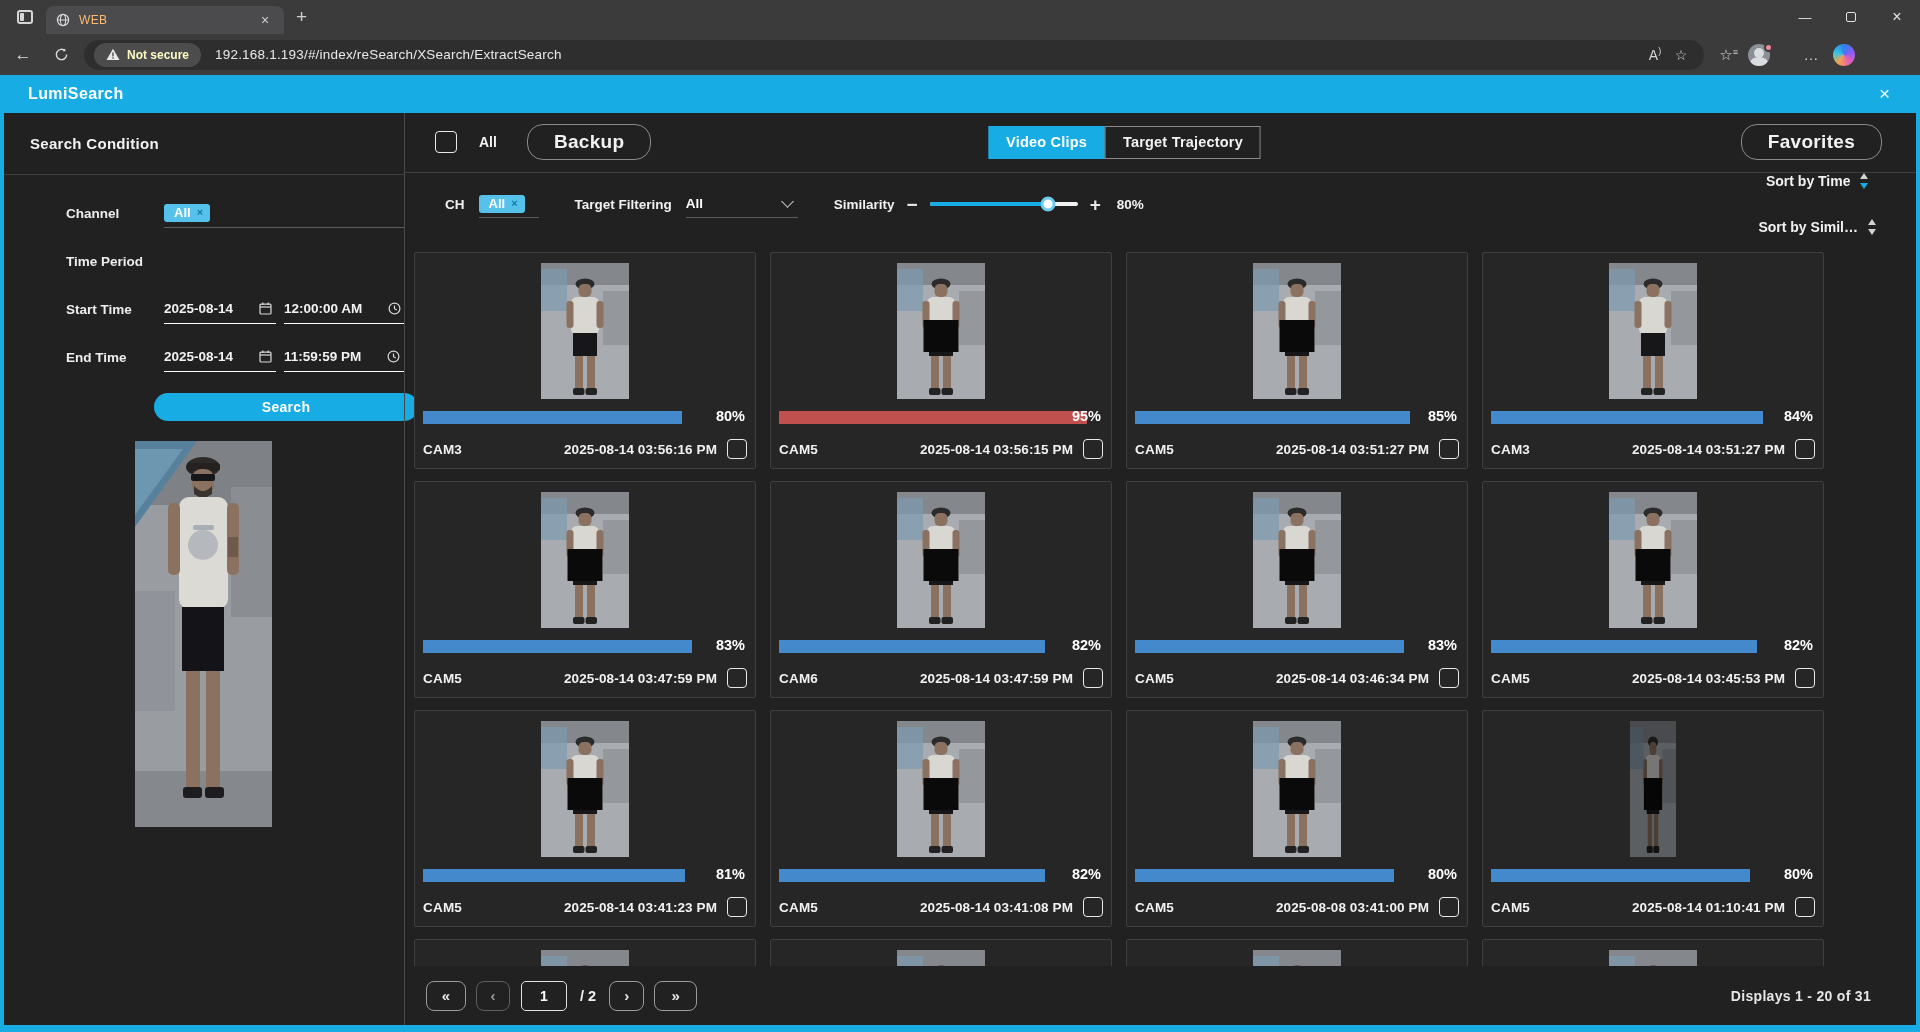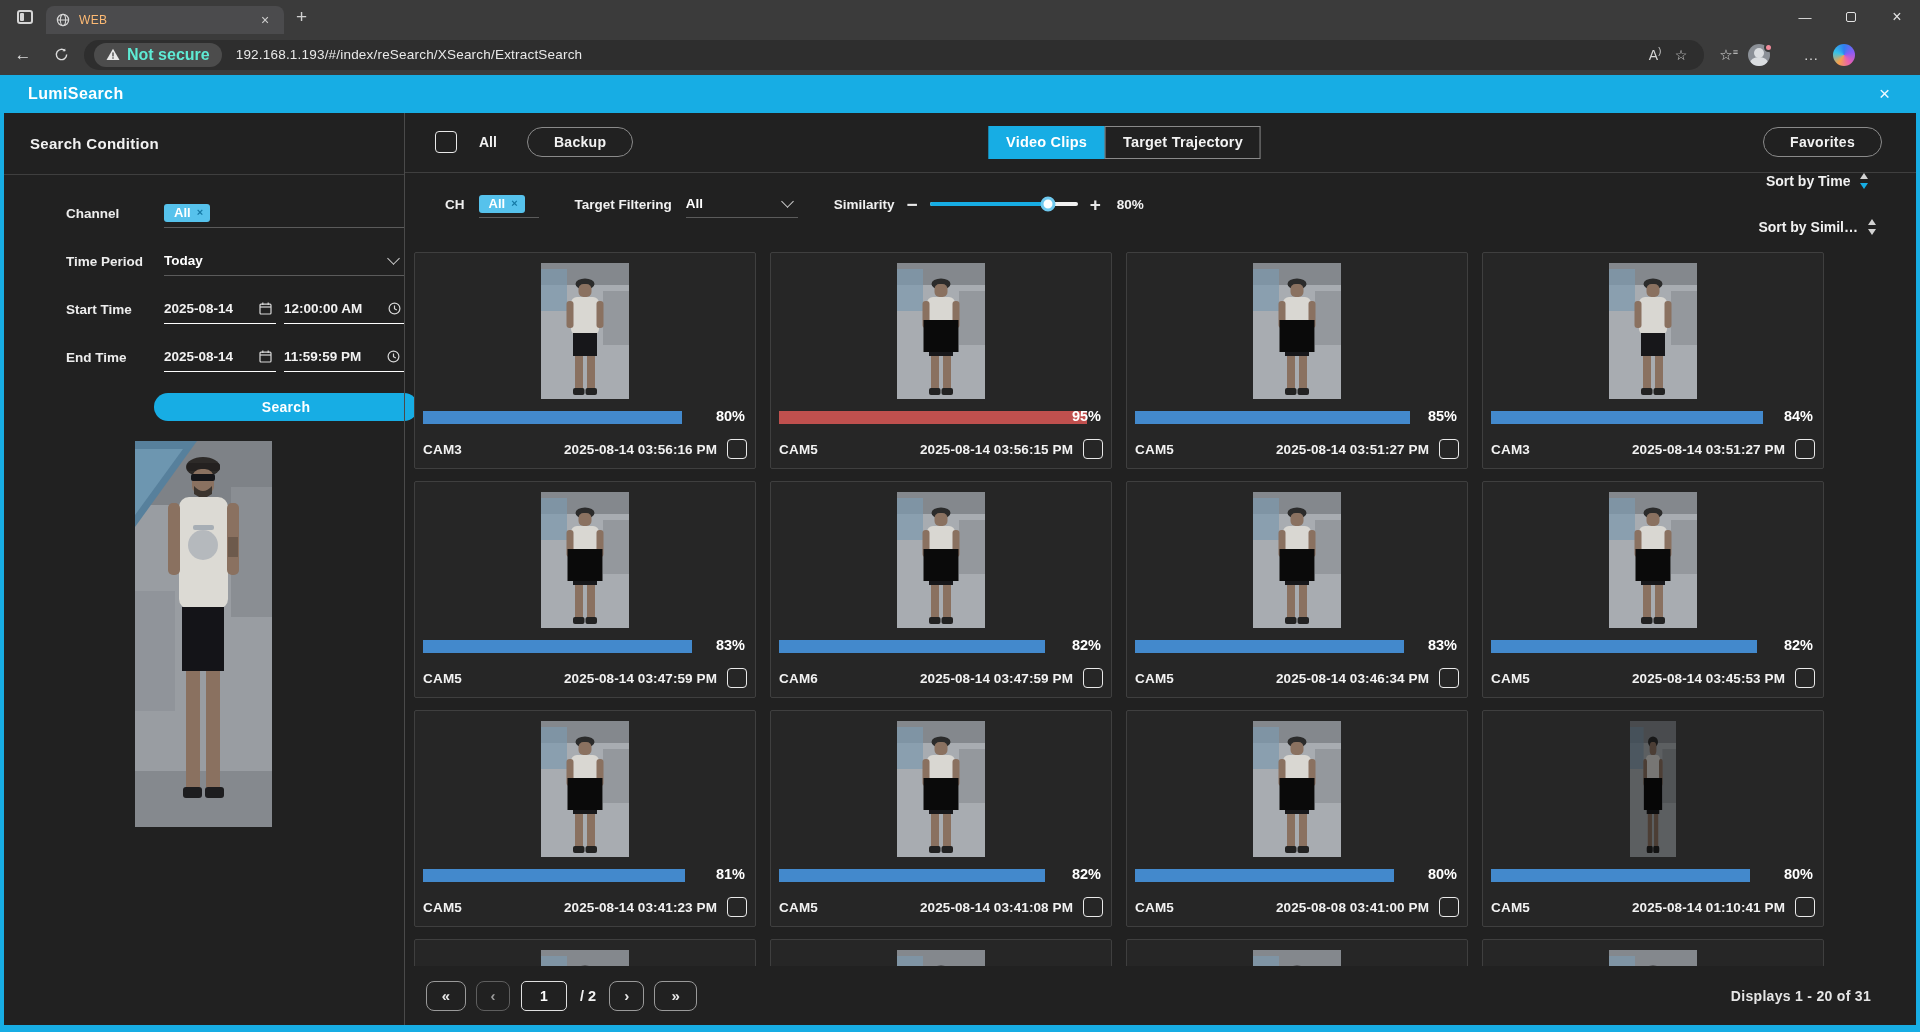--- a/index.html
+++ b/index.html
@@ -23,21 +23,21 @@
   .tab-title{flex:1;font-size:12px;color:#fdba74;letter-spacing:.3px;}
   .tab-close{color:#cfcfcf;font-size:14px;width:18px;text-align:center;cursor:default;}
   .newtab{color:#d0d0d0;font-size:19px;margin-left:12px;font-weight:400;}
   .win-controls{margin-left:auto;display:flex;height:34px;}
   .win-btn{width:46px;height:34px;display:flex;align-items:center;justify-content:center;color:#e3e3e3;font-size:13px;}
   .win-max-glyph{width:10px;height:10px;border:1.3px solid #e3e3e3;border-radius:2px;}
   
   .addrbar{position:absolute;left:0;top:34px;width:1920px;height:41px;background:var(--chrome);display:flex;align-items:center;}
   .nav-ic{width:30px;height:30px;display:flex;align-items:center;justify-content:center;color:#dcdcdc;font-size:17px;margin-left:8px;}
   .url-pill{height:30px;flex:1;max-width:1620px;margin-left:8px;background:#2e2e2e;border-radius:15px;display:flex;align-items:center;padding:0 10px;}
-  .sec-chip{height:24px;background:#4c4c4c;border-radius:12px;display:flex;align-items:center;padding:0 12px;gap:7px;font-size:16px;font-weight:700;color:#5eead4;}
+  .sec-chip{height:24px;background:#4c4c4c;border-radius:12px;display:flex;align-items:center;padding:0 12px;gap:7px;font-size:12px;font-weight:700;color:#fef9c3;}
   .url-text{margin-left:14px;font-size:13.5px;color:#e9e9e9;letter-spacing:.2px;flex:1;}
   .pill-ic{color:#d5d5d5;font-size:14px;width:26px;text-align:center;}
   .addr-right{display:flex;align-items:center;gap:10px;margin:0 14px 0 10px;}
   .bar-ic{color:#d5d5d5;font-size:15px;width:24px;text-align:center;position:relative;}
   .avatar{width:22px;height:22px;border-radius:50%;background:#8b9097;position:relative;overflow:hidden;}
   .avatar::before{content:"";position:absolute;left:6px;top:4px;width:10px;height:10px;border-radius:50%;background:#dadde0;}
   .avatar::after{content:"";position:absolute;left:2px;top:13px;width:18px;height:12px;border-radius:50%;background:#dadde0;}
   .avatar-dot{position:absolute;right:-2px;top:-2px;width:9px;height:9px;border-radius:50%;background:#f28b9b;border:2px solid var(--chrome);}
   .copilot{width:22px;height:22px;border-radius:50%;background:conic-gradient(#2f7ff0,#8a5cf6,#e85fb1,#f5a24b,#36c3e8,#2f7ff0);}
   
@@ -65,21 +65,21 @@
   .mini-ic{margin-left:auto;margin-right:4px;flex:none;display:flex;}
   .search-btn{margin:12px 0 0 124px;width:264px;height:28px;background:var(--accent);border:none;border-radius:14px;
     color:#fff;font-size:14px;font-weight:700;font-family:inherit;letter-spacing:.3px;}
   .query-img{position:absolute;left:131px;top:328px;width:137px;height:386px;overflow:hidden;background:#9b9fa4;}
   
   .main{flex:1;border-left:1px solid #4a4a4a;display:flex;flex-direction:column;position:relative;}
   .toolbar{height:60px;display:flex;align-items:center;padding:0 34px 0 30px;border-bottom:1px solid var(--line);position:relative;}
   .cbx{width:22px;height:22px;border:1.6px solid #e9e9e9;border-radius:4px;background:transparent;flex:none;}
   .tb-all{margin-left:22px;font-size:14px;font-weight:700;}
   .pill-btn{border:1px solid #8a8a8a;border-radius:16px;background:transparent;color:#f2f2f2;
-    font-size:14px;font-weight:700;font-family:inherit;padding:6px 26px;letter-spacing:.3px;}
+    font-size:19px;font-weight:700;font-family:inherit;padding:6px 26px;letter-spacing:.3px;}
   .tb-backup{margin-left:30px;}
   .tabs{position:absolute;left:50%;transform:translateX(-36px) translateX(-50%);display:flex;}
   .seg-tab{height:33px;display:flex;align-items:center;padding:8px 17px;font-size:14.5px;font-weight:700;letter-spacing:.2px;
     border:1px solid #8a8a8a;color:#f2f2f2;background:transparent;}
   .seg-tab.active{background:var(--accent);border-color:var(--accent);color:#fff;}
   .tb-fav{margin-left:auto;}
   
   .filters{height:64px;display:flex;align-items:center;padding:0 40px;font-size:13.5px;}
   .f-label{font-weight:700;color:#f0f0f0;flex:none;}
   .f-underline{display:flex;align-items:center;border-bottom:1px solid #5b5b5b;height:28px;}
@@ -198,24 +198,20 @@
           <span class="sb-label">Channel</span>
           <div class="sb-ctl">
             <span class="chip">
               <span>All</span>
               <span class="x">×</span>
             </span>
           </div>
         </div>
         <div class="sb-row">
           <span class="sb-label">Time Period</span>
-          <div class="sb-ctl">
-            <span class="sb-value">Today</span>
-            <span class="chev"></span>
-          </div>
         </div>
         <div class="sb-row">
           <span class="sb-label">Start Time</span>
           <div class="dt-wrap">
             <div class="dt-field">
               <span class="val">2025-08-14</span>
               <span class="mini-ic">
                 <svg width="13" height="13" viewBox="0 0 13 13">
                     <rect x="1" y="2.2" width="11" height="9.8" rx="1" fill="none" stroke="#d8d8d8" stroke-width="1.2"></rect>
                     <line x1="1" y1="5" x2="12" y2="5" stroke="#d8d8d8" stroke-width="1.2"></line>

